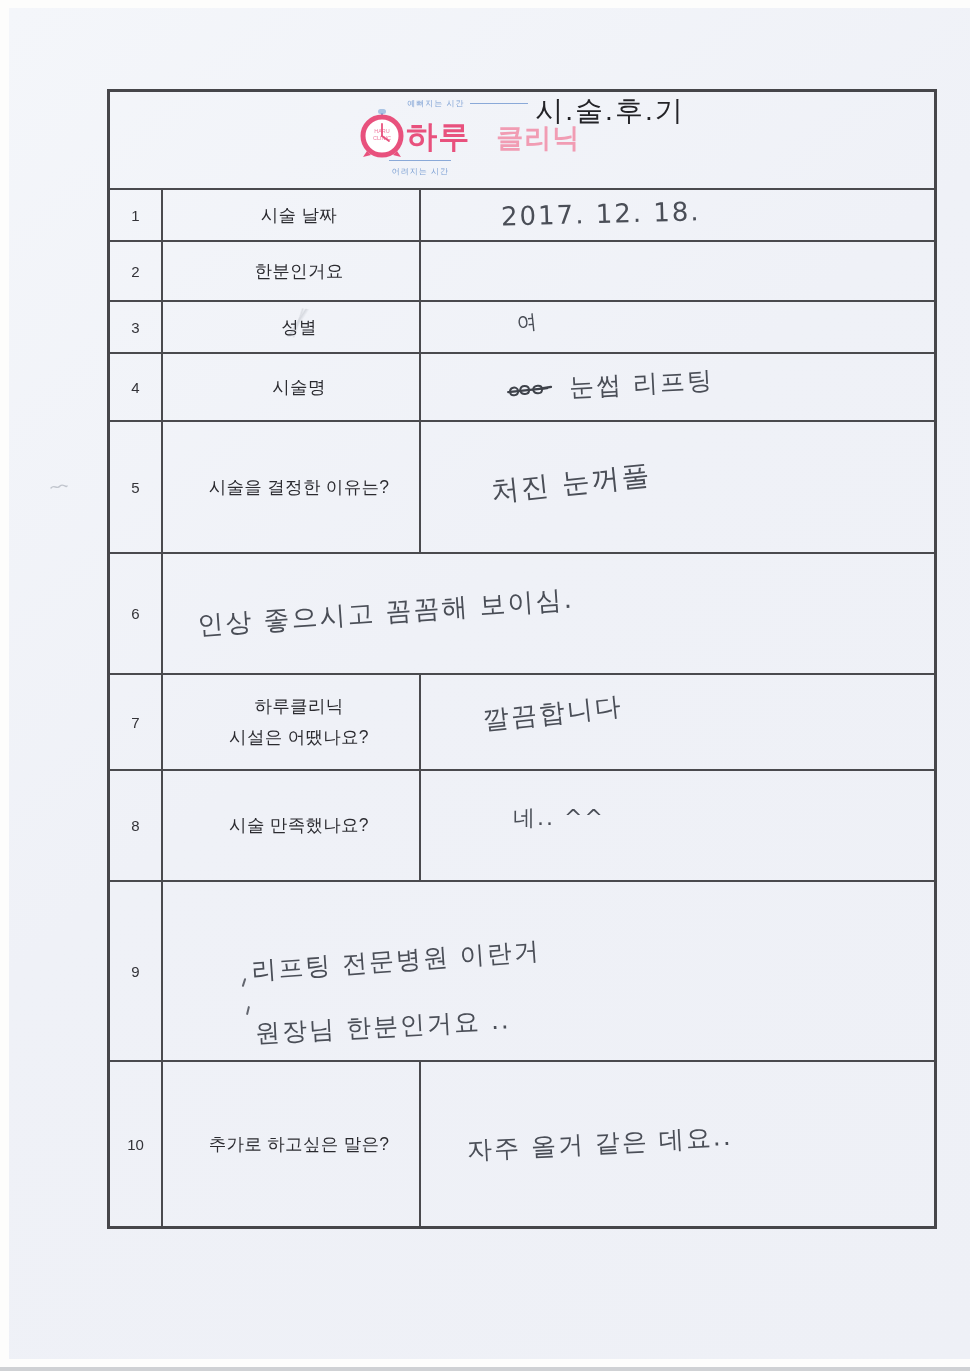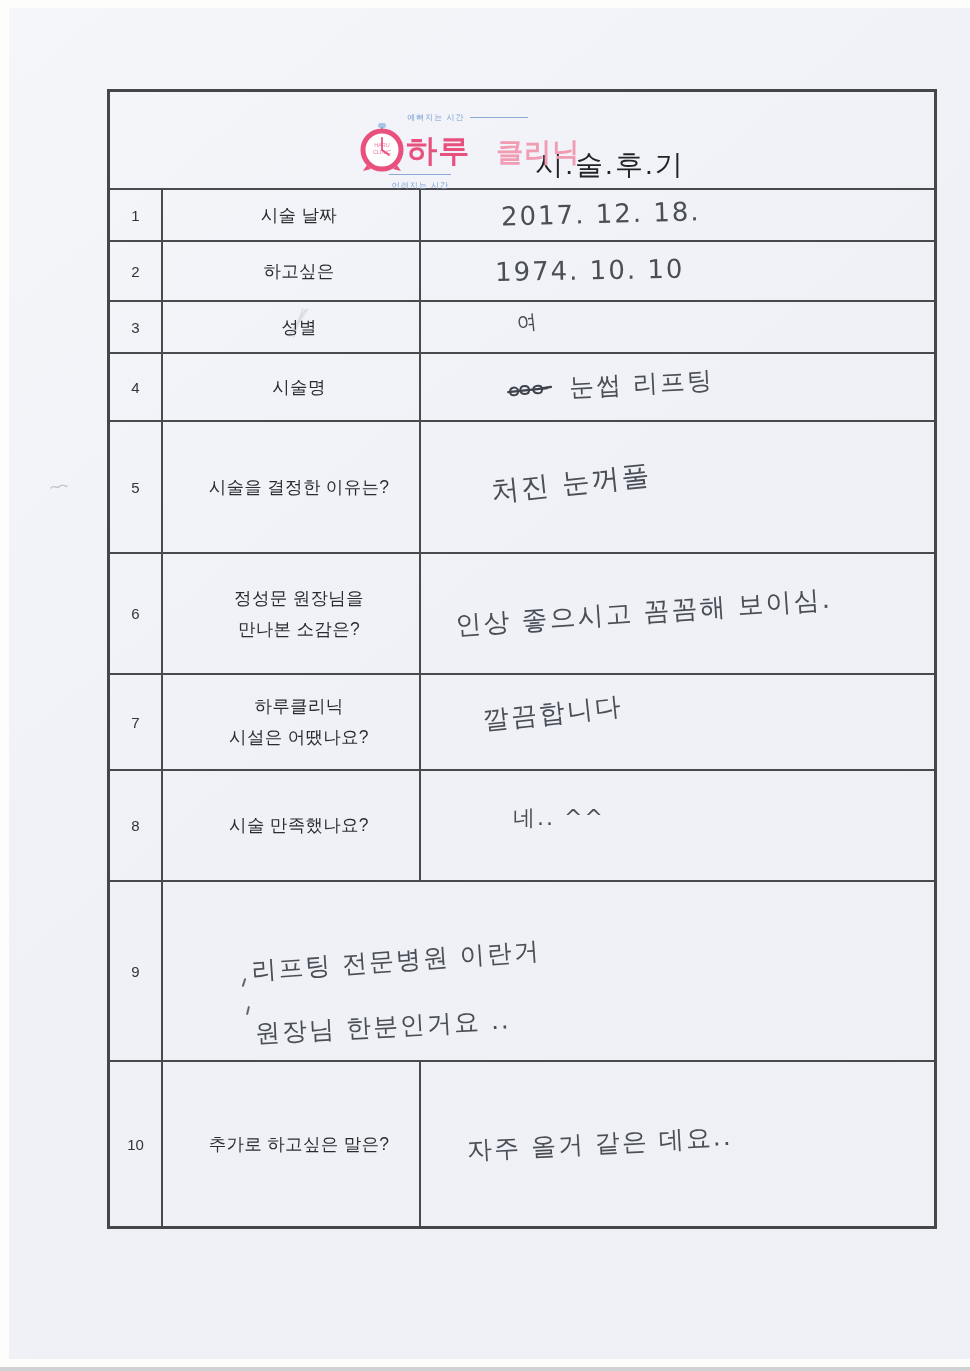--- a/index.html
+++ b/index.html
@@ -71,21 +71,21 @@
   .a8-text{font-size:22px;padding-left:92px;transform:translateY(-8px);}
   .a9-line1{position:absolute;left:88px;top:62px;font-size:25px;transform:rotate(-4deg);}
   .a9-line2{position:absolute;left:92px;top:128px;font-size:25px;transform:rotate(-3deg);}
   .tick{position:absolute;width:2px;height:9px;background:#4a4e57;border-radius:1px;opacity:.85;}
   .tick1{left:80px;top:96px;transform:rotate(18deg);}
   .tick2{left:84px;top:124px;transform:rotate(14deg);}
   .a10-text{font-size:25px;padding-left:46px;transform:rotate(-3deg);}
 
   
   .head-inner{
-    width:100%;display:flex;align-items:flex-end;justify-content:center;gap:24px;
+    width:100%;display:flex;align-items:flex-start;justify-content:center;gap:24px;
   }
   .logo{position:relative;width:152px;height:82px;flex:0 0 auto;}
   .logo-clock{position:absolute;left:0;top:13px;}
   .logo-name{
     position:absolute;left:47px;top:24px;display:flex;align-items:baseline;
     white-space:nowrap;
   }
   .logo-name .bold{font-size:31px;font-weight:bold;color:#e8517d;letter-spacing:1px;}
   .logo-name .light{font-size:27px;font-weight:bold;color:#f19cb3;letter-spacing:1px;margin-left:26px;}
   .slogan{position:absolute;display:flex;align-items:center;gap:5px;
@@ -146,24 +146,21 @@
   <div class="row h1">
     <div class="cell c-no">1</div>
     <div class="cell c-q">시술 날짜</div>
     <div class="cell c-a">
       <span class="hand a1-text">2017. 12. 18.</span>
     </div>
   </div>
 
   <div class="row h2">
     <div class="cell c-no">2</div>
-    <div class="cell c-q">하고싶은</div>
-    <div class="cell c-a">
-      <span class="hand a2-text">1974.  10. 10</span>
-    </div>
+    <div class="cell c-q">한분인거요</div>
   </div>
 
   <div class="row h3">
     <div class="cell c-no">3</div>
     <div class="cell c-q">성별</div>
     <div class="cell c-a">
       <span class="hand a3-text">여</span>
     </div>
   </div>
 
@@ -185,24 +182,20 @@
   <div class="row h5">
     <div class="cell c-no">5</div>
     <div class="cell c-q">시술을 결정한 이유는?</div>
     <div class="cell c-a">
       <span class="hand a5-text">처진 눈꺼풀</span>
     </div>
   </div>
 
   <div class="row h6">
     <div class="cell c-no">6</div>
-    <div class="cell c-q">
-      <span>정성문 원장님을</span>
-      <span>만나본 소감은?</span>
-    </div>
     <div class="cell c-a">
       <span class="hand a6-text">인상 좋으시고  꼼꼼해 보이심.</span>
     </div>
   </div>
 
   <div class="row h7">
     <div class="cell c-no">7</div>
     <div class="cell c-q">
       <span>하루클리닉</span>
       <span>시설은 어땠나요?</span>

